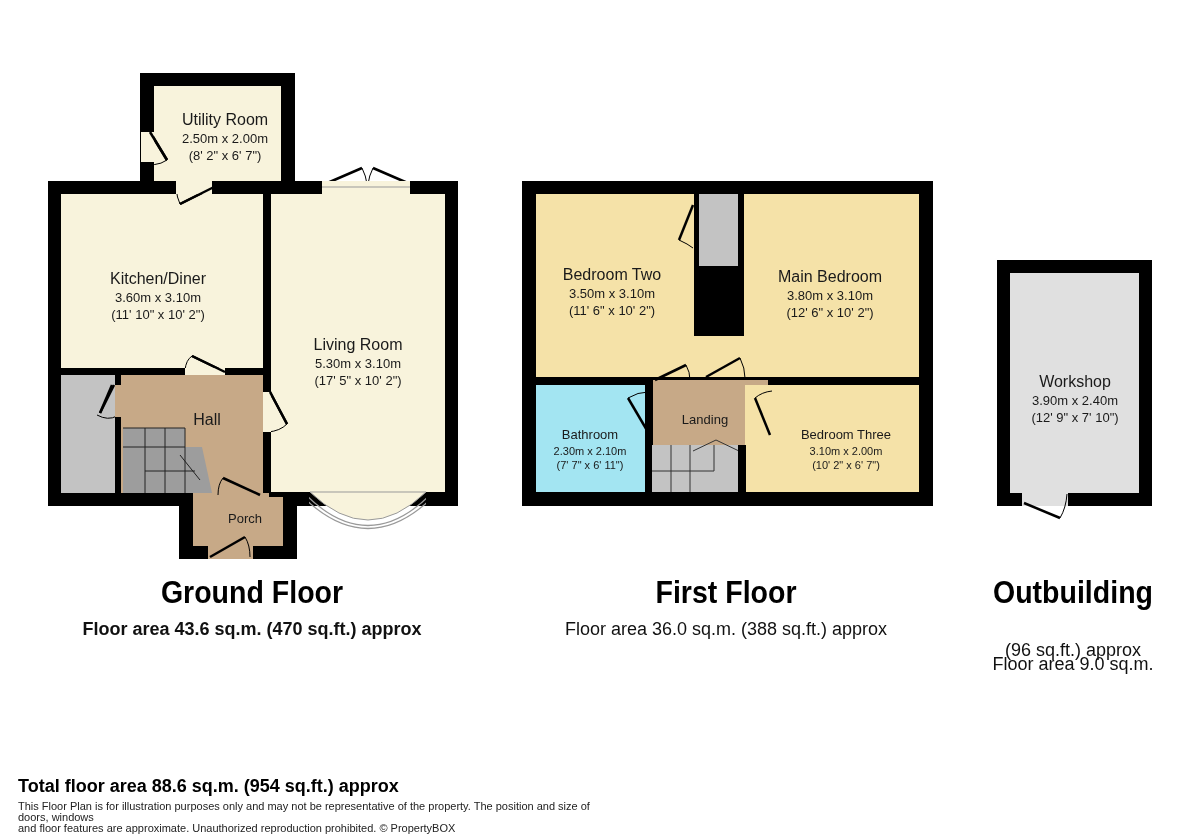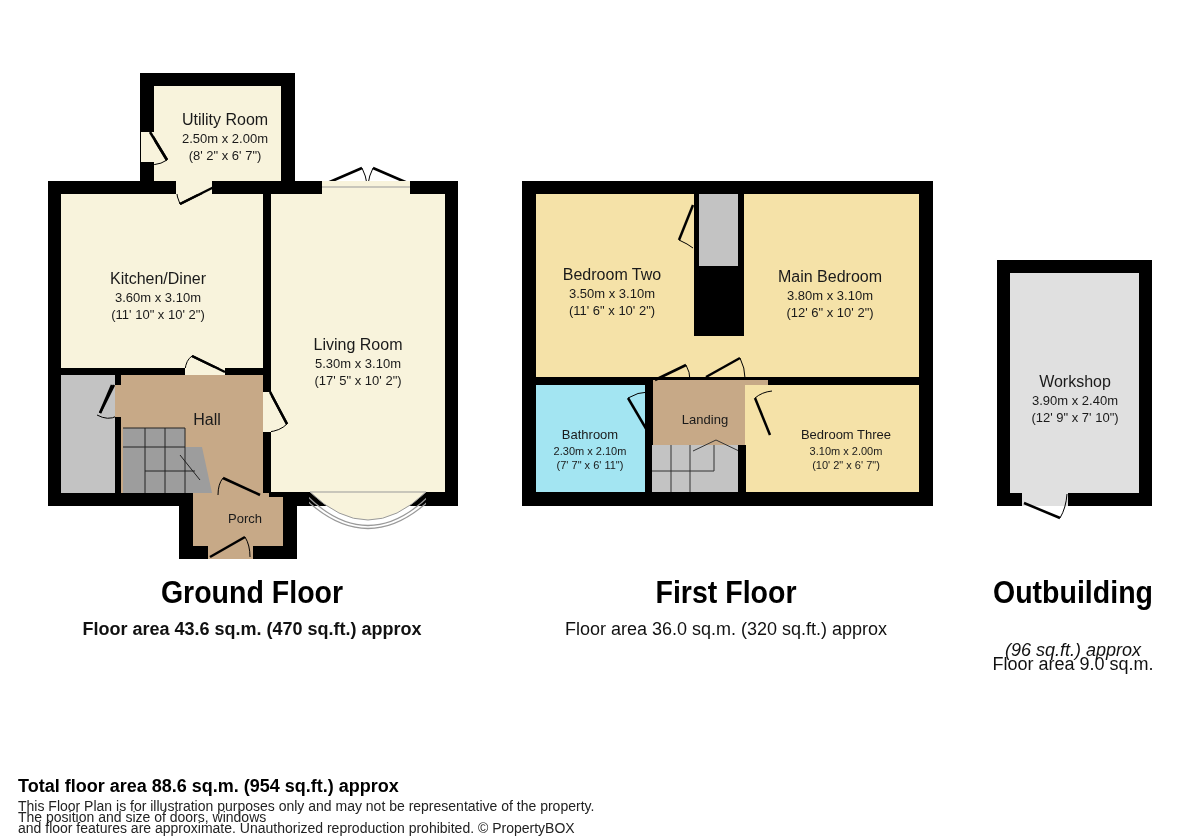--- a/index.html
+++ b/index.html
@@ -3,21 +3,21 @@
 <meta charset="utf-8">
 <style>
   html, body { margin:0; padding:0; background:#ffffff; }
   body { width:1200px; height:840px; position:relative; overflow:hidden; font-family:"Liberation Sans", sans-serif; color:#111; }
   svg.plan { position:absolute; left:0; top:0; width:1200px; height:840px; }
   .room-name { font-family:"Liberation Sans", sans-serif; fill:#1a1a1a; }
   .room-dim { font-family:"Liberation Sans", sans-serif; fill:#1a1a1a; }
   .floor-title { position:absolute; font-weight:bold; font-size:31px; text-align:center; color:#000; transform:scaleX(0.92); transform-origin:center; white-space:nowrap; }
   .floor-area { position:absolute; font-size:18px; text-align:center; color:#111; white-space:nowrap; }
   .total { position:absolute; left:18px; top:776px; font-size:18px; color:#000;font-weight:bold; }
-  .disclaimer { position:absolute; left:18px; top:801px; font-size:14px; line-height:11px; color:#222; width:600px; }
+  .disclaimer { position:absolute; left:18px; top:801px; font-size:11px; line-height:11px; color:#222; width:600px; }
 </style>
 </head>
 <body>
 
 <svg class="plan" viewBox="0 0 1200 840" xmlns="http://www.w3.org/2000/svg">
 
   <g>
 
     <rect x="140" y="73" width="155" height="120" fill="#000"></rect>
     <rect x="154" y="86" width="127" height="106" fill="#f8f3dc"></rect>
@@ -164,23 +164,23 @@
     <text text-anchor="middle" x="1075" y="387" font-size="16" class="room-name">Workshop</text>
     <text text-anchor="middle" x="1075" y="405" font-size="13" class="room-dim">3.90m x 2.40m</text>
     <text text-anchor="middle" x="1075" y="422" font-size="13" class="room-dim">(12' 9" x 7' 10")</text>
   </g>
 </svg>
 
 <div class="floor-title" style="left:92px; top:575px; width:320px;">Ground Floor</div>
 <div class="floor-area" style="left:52px; top:619px; width:400px;font-weight:bold;">Floor area 43.6 sq.m. (470 sq.ft.) approx</div>
 
 <div class="floor-title" style="left:566px; top:575px; width:320px;">First Floor</div>
-<div class="floor-area" style="left:526px; top:619px; width:400px;">Floor area 36.0 sq.m. (320 sq.ft.) approx</div>
+<div class="floor-area" style="left:526px; top:619px; width:400px;">Floor area 36.0 sq.m. (388 sq.ft.) approx</div>
 
 <div class="floor-title" style="left:963px; top:575px; width:220px;">Outbuilding</div>
 <div class="floor-area" style="left:973px; top:654px; width:200px;">Floor area 9.0 sq.m.</div>
-<div class="floor-area" style="left:973px; top:640px; width:200px;font-style:italic;">(96 sq.ft.) approx</div>
+<div class="floor-area" style="left:973px; top:640px; width:200px;">(96 sq.ft.) approx</div>
 
 <div class="total">Total floor area 88.6 sq.m. (954 sq.ft.) approx</div>
 <div class="disclaimer">
   <div>This Floor Plan is for illustration purposes only and may not be representative of the property. The position and size of doors, windows</div>
   <div>and floor features are approximate. Unauthorized reproduction prohibited. © PropertyBOX</div>
 </div>
 
 </body></html>

